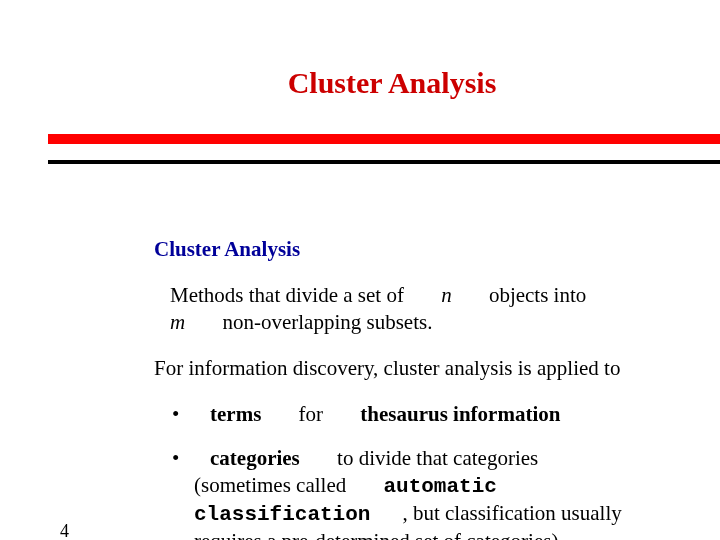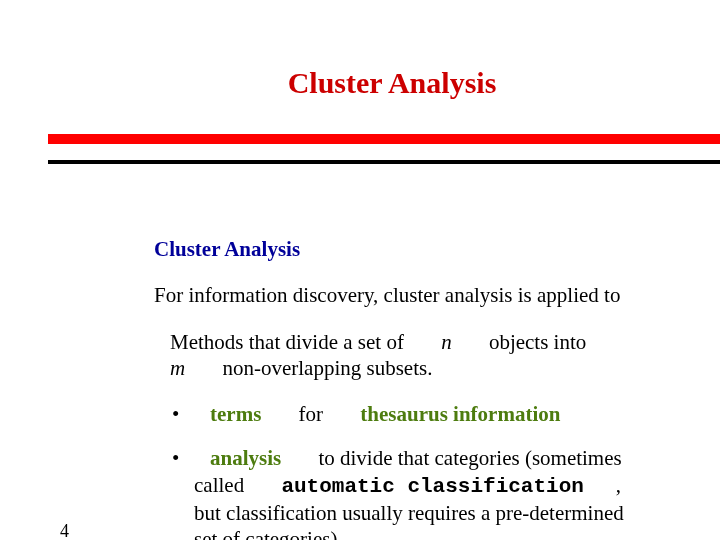--- a/index.html
+++ b/index.html
@@ -57,21 +57,21 @@
     }
     ul.bullets li::before {
       content: "•";
       position: absolute;
       left: 2px;
       top: 0;
       color: #000;
       font-size: 21px;
     }
     .kw {
-      color: #4d7c0f;
+      color: #000000;
       font-weight: bold;
     }
     .bold {
       font-weight: bold;
       font-family: Liberation Mono, monospace;
     }
     .page-num {
       position: absolute;
       left: 12px;
       bottom: 14px;
@@ -82,29 +82,29 @@
 </head>
 <body>
 
 <div class="title">Cluster Analysis</div>
 <div class="divider-red"></div>
 <div class="divider-black"></div>
 
 <div class="content">
   <div class="subtitle">Cluster Analysis</div>
 
-  <div class="para">For information discovery, cluster analysis is applied to</div>
-
   <div class="para">
     <span>Methods that divide a set of </span><span class="ital">n</span><span> objects into </span><span class="ital">m</span><span> non-overlapping subsets.</span>
   </div>
+
+  <div class="para">For information discovery, cluster analysis is applied to</div>
 
   <ul class="bullets">
     <li>
       <span class="kw">terms</span><span> for </span><span class="kw">thesaurus information</span>
     </li>
     <li>
-      <span class="kw">analysis</span><span> to divide that categories (sometimes called </span><span class="bold">automatic classification</span><span>, but classification usually requires a pre-determined set of categories).</span>
+      <span class="kw">categories</span><span> to divide that categories (sometimes called </span><span class="bold">automatic classification</span><span>, but classification usually requires a pre-determined set of categories).</span>
     </li>
   </ul>
 </div>
 
 <div class="page-num">4</div>
 
 </body></html>

